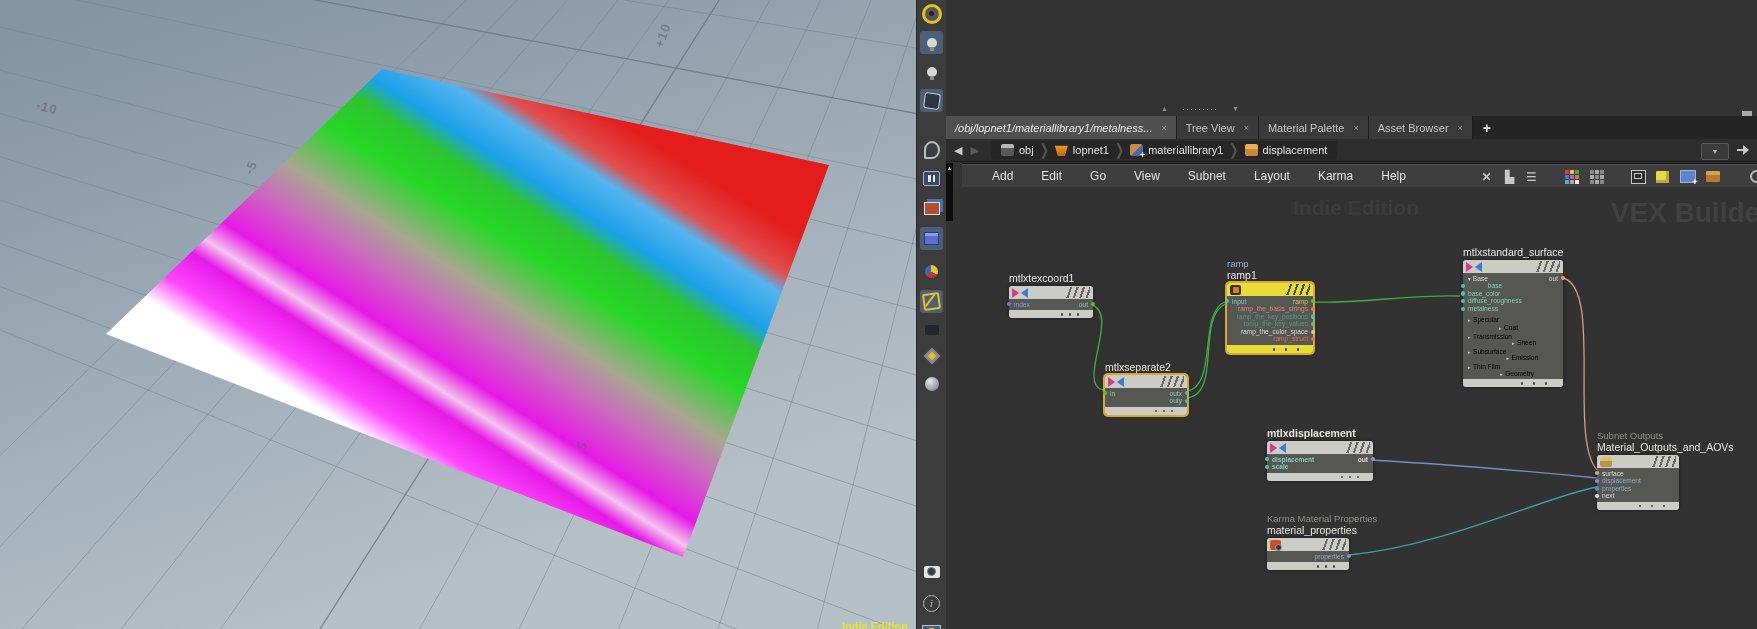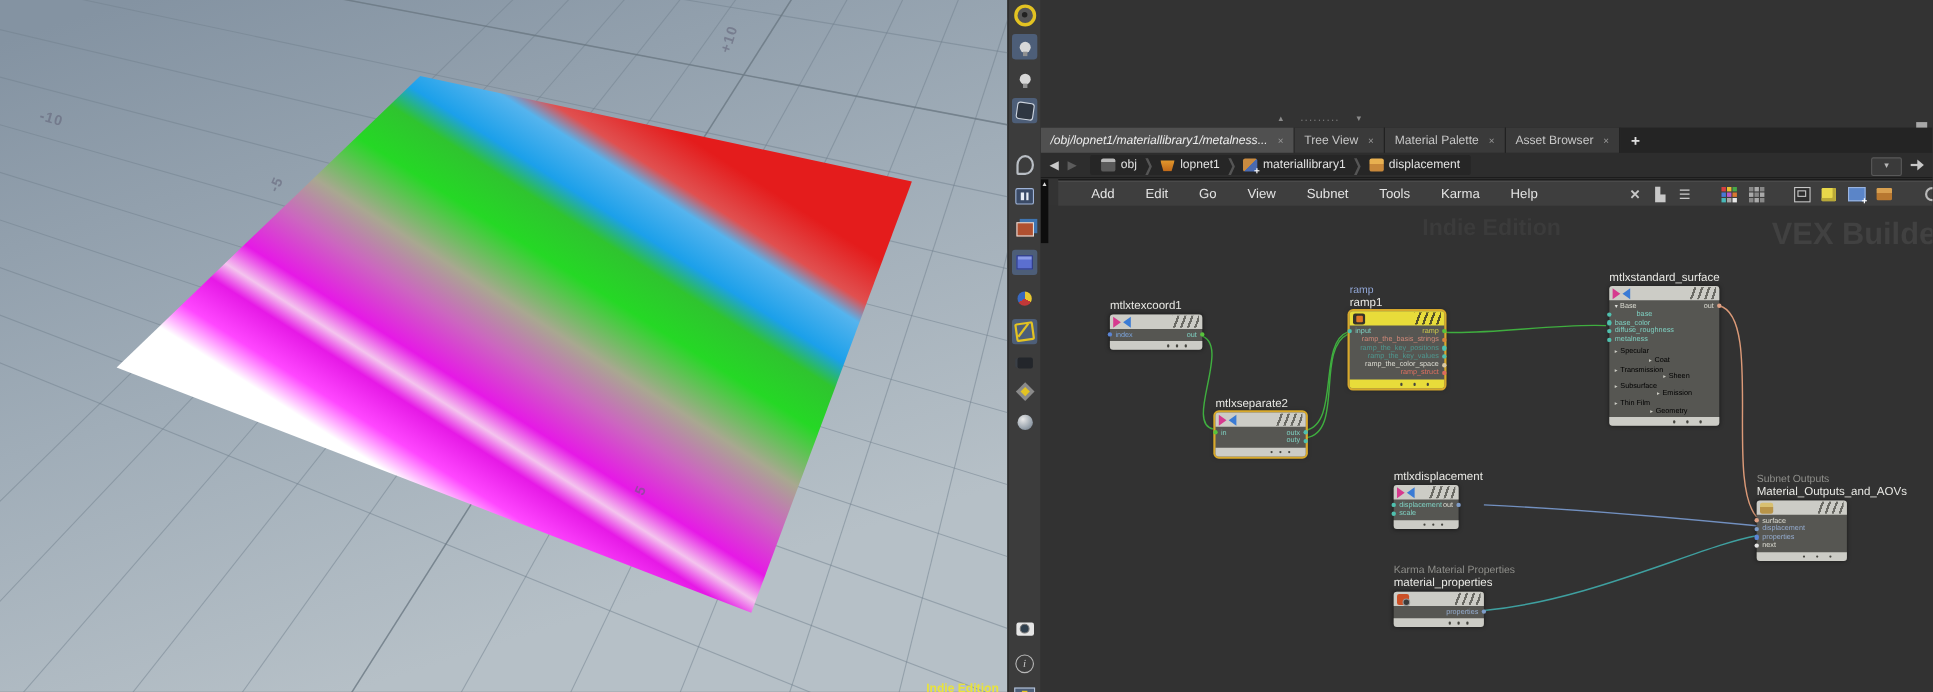--- a/index.html
+++ b/index.html
@@ -326,21 +326,21 @@
     <div class="path-dd">▼</div>
     <div class="pin"></div>
   </div>
 
   <div class="menubar">
     <span class="menu-item">Add</span>
     <span class="menu-item">Edit</span>
     <span class="menu-item">Go</span>
     <span class="menu-item">View</span>
     <span class="menu-item">Subnet</span>
-    <span class="menu-item">Tools</span>
+    <span class="menu-item">Layout</span>
     <span class="menu-item">Karma</span>
     <span class="menu-item">Help</span>
     <span class="mtool" style="right:278px;font-weight:bold;">✕</span>
     <span class="mtool" style="right:255px;">▙</span>
     <span class="mtool" style="right:233px;">☰</span>
     <span class="mtool" style="right:193px;">
       <span class="palic">
           <i style="background:#d84040"></i>
           <i style="background:#e8c030"></i>
           <i style="background:#48a848"></i>
@@ -548,21 +548,21 @@
           </div>
       </div>
       <div class="nfoot">
           <i style="right:16px"></i>
           <i style="right:28px"></i>
           <i style="right:40px"></i>
         </div>
     </div>
   </div>
 
-  <div class="node" style="left:321px;top:427px;width:59px;">
+  <div class="node" style="left:321px;top:427px;width:106px;font-weight:bold;">
     <div class="ntitle">mtlxdisplacement</div>
     <div class="nbox">
       <div class="nhead">
           <span class="mxicon"></span>
           <span class="stripes"></span>
         </div>
       <div class="nbody">
         <div class="prow">
             <span class="ldot d-teal"></span>
             <span class="pl t-teal">displacement</span>

